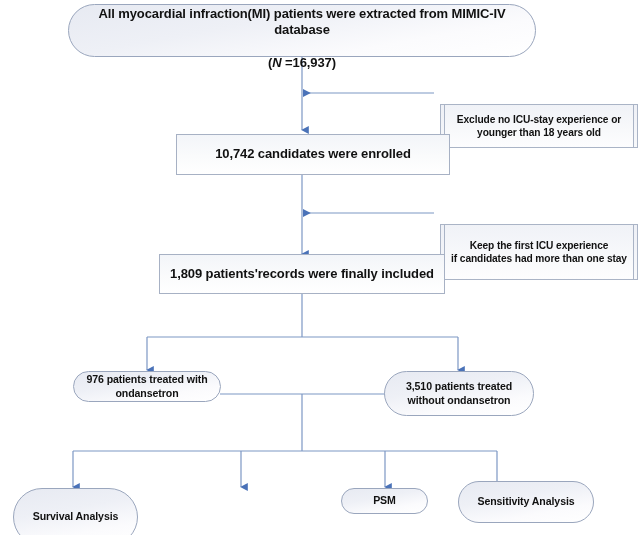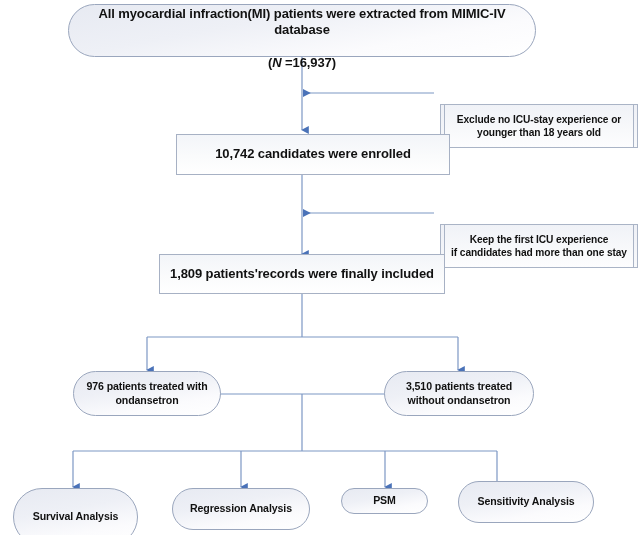--- a/index.html
+++ b/index.html
@@ -124,46 +124,43 @@
 
   <div class="node node-rect node-rect-inset t-11" style="left:440px; top:71px; width:198px; height:44px;">
     <span class="node-label">Exclude no ICU-stay experience or
 younger than 18 years old</span>
   </div>
 
   <div class="node node-rect t-13" style="left:176px; top:134px; width:274px; height:41px;">
     <span class="node-label">10,742 candidates were enrolled</span>
   </div>
 
-  <div class="node node-rect node-rect-inset t-11" style="left:440px; top:191px; width:198px; height:44px;">
+  <div class="node node-rect node-rect-inset t-11" style="left:440px; top:191px; width:198px; height:56px;">
     <span class="node-label">Keep the first ICU experience
 if candidates had more than one stay</span>
   </div>
 
   <div class="node node-rect t-13" style="left:159px; top:254px; width:286px; height:40px;">
     <span class="node-label">1,809 patients'records were finally included</span>
   </div>
 
-  <div class="node node-pill t-12" style="left:73px; top:371px; width:148px; height:45px;">
+  <div class="node node-pill t-12" style="left:73px; top:371px; width:148px; height:31px;">
     <span class="node-label">976 patients treated with
 ondansetron</span>
   </div>
 
   <div class="node node-pill t-12" style="left:384px; top:371px; width:150px; height:45px;">
     <span class="node-label">3,510 patients treated
 without ondansetron</span>
   </div>
 
   <div class="node node-pill t-12" style="left:13px; top:488px; width:125px; height:58px;">
     <span class="node-label">Survival Analysis</span>
   </div>
 
-  <div class="node node-pill t-12" style="left:172px; top:488px; width:138px; height:42px;">
-    <span class="node-label">Regression Analysis</span>
-  </div>
 
   <div class="node node-pill t-12" style="left:341px; top:488px; width:87px; height:26px;">
     <span class="node-label">PSM</span>
   </div>
 
   <div class="node node-pill t-12" style="left:458px; top:481px; width:136px; height:42px;">
     <span class="node-label">Sensitivity Analysis</span>
   </div>
 
 </div>

